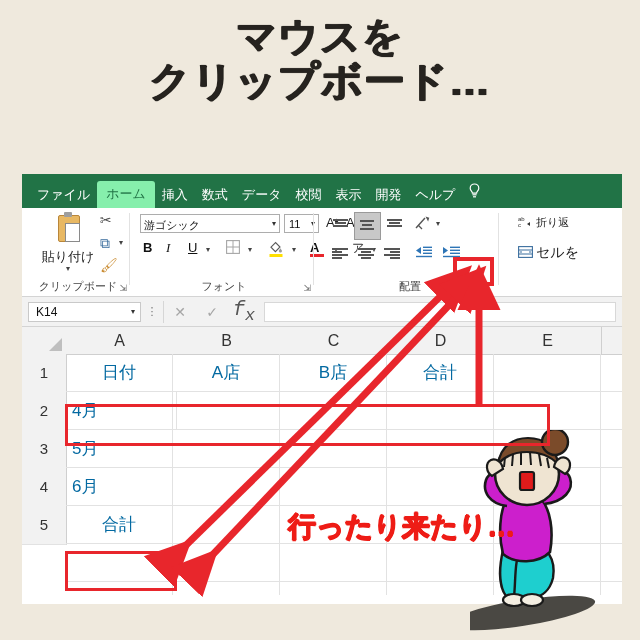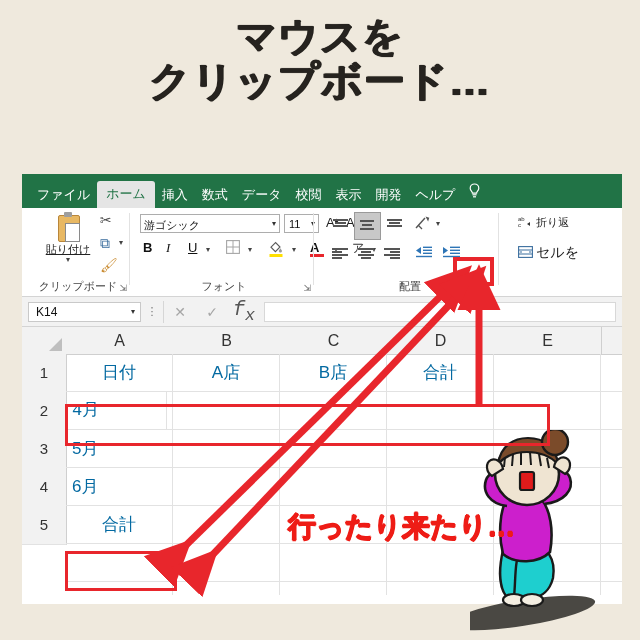--- a/index.html
+++ b/index.html
@@ -28,21 +28,21 @@
   
   #ribbon-tabs{
     position:relative;height:34px;background:#217346;
     display:flex;align-items:flex-end;padding-left:8px;box-sizing:border-box;
   }
   .rtab{
     color:#FFFFFF;font-size:13px;padding:5px 7px 7px 7px;white-space:nowrap;
     line-height:1;
   }
   .rtab.active{
-    background:#e5e5e5;color:#217346;border-radius:3px 3px 0 0;
+    background:#86efac;color:#217346;border-radius:3px 3px 0 0;
     padding:6px 9px 8px 9px;font-weight:normal;
   }
   #bulb-icon{margin-left:6px;color:#FFF;font-size:14px;padding-bottom:6px;}
 
   
   #ribbon-body{
     position:relative;height:88px;background:#FFFFFF;
     border-bottom:1px solid #D4D4D4;
   }
   .rgroup{position:absolute;top:0;height:88px;}
@@ -55,21 +55,21 @@
 
   
   #grp-clipboard{left:4px;width:104px;}
   #paste-btn{position:absolute;left:14px;top:4px;width:56px;text-align:center;cursor:pointer;}
   .clipboard-glyph{
     width:26px;height:30px;margin:0 auto;position:relative;
   }
   .cb-body{position:absolute;left:3px;top:3px;width:20px;height:25px;background:#E8B863;border:1.5px solid #B9863A;border-radius:2px;}
   .cb-clip{position:absolute;left:9px;top:0px;width:8px;height:5px;background:#9E9E9E;border-radius:1px;}
   .cb-page{position:absolute;left:10px;top:11px;width:13px;height:17px;background:#FFF;border:1.3px solid #8A8A8A;}
-  #paste-label{font-size:11px;color:#222;display:block;margin-top:0;text-decoration:underline;}
+  #paste-label{font-size:13px;color:#222;display:block;margin-top:6px;}
   #paste-caret{font-size:8px;color:#444;display:block;line-height:6px;}
   .mini-btn{position:absolute;left:74px;font-size:14px;color:#3B6E9E;cursor:pointer;}
   #cut-btn{top:4px;color:#4A4A4A;}
   #copy-btn{top:27px;}
   #copy-caret{position:absolute;left:93px;top:30px;font-size:8px;color:#444;cursor:pointer;}
   #fmtpaint-btn{top:49px;color:#C98A2E;}
 
   
   #grp-font{left:112px;width:180px;}
   #font-name-box{
@@ -395,21 +395,21 @@
     <div style="position:absolute;left:44px;top:27px;width:556px;height:241px;
       background-image:
         linear-gradient(to right,#E2E2E2 1px,transparent 1px),
         linear-gradient(to bottom,#E2E2E2 1px,transparent 1px);
       background-size:107px 38px;background-position:106px 0, 0 37px;"></div>
 
     <div class="gcell center" style="left:44px;top:27px;width:107px;">日付</div>
     <div class="gcell center" style="left:258px;top:27px;width:107px;">B店</div>
     <div class="gcell center" style="left:151px;top:27px;width:107px;">A店</div>
     <div class="gcell center" style="left:365px;top:27px;width:107px;">合計</div>
-    <div class="gcell" style="left:44px;top:65px;width:101px;font-family:Liberation Mono, monospace;">4月</div>
+    <div class="gcell" style="left:44px;top:65px;width:111px;">4月</div>
     <div class="gcell" style="left:44px;top:103px;width:107px;">5月</div>
     <div class="gcell" style="left:44px;top:141px;width:107px;">6月</div>
     <div class="gcell center" style="left:44px;top:179px;width:107px;">合計</div>
   </div>
 </div>
 
 <svg id="character" viewBox="0 0 170 210">
 
   <ellipse cx="52" cy="183" rx="74" ry="13" fill="#4A4843" transform="rotate(-9 52 183)"></ellipse>
 

